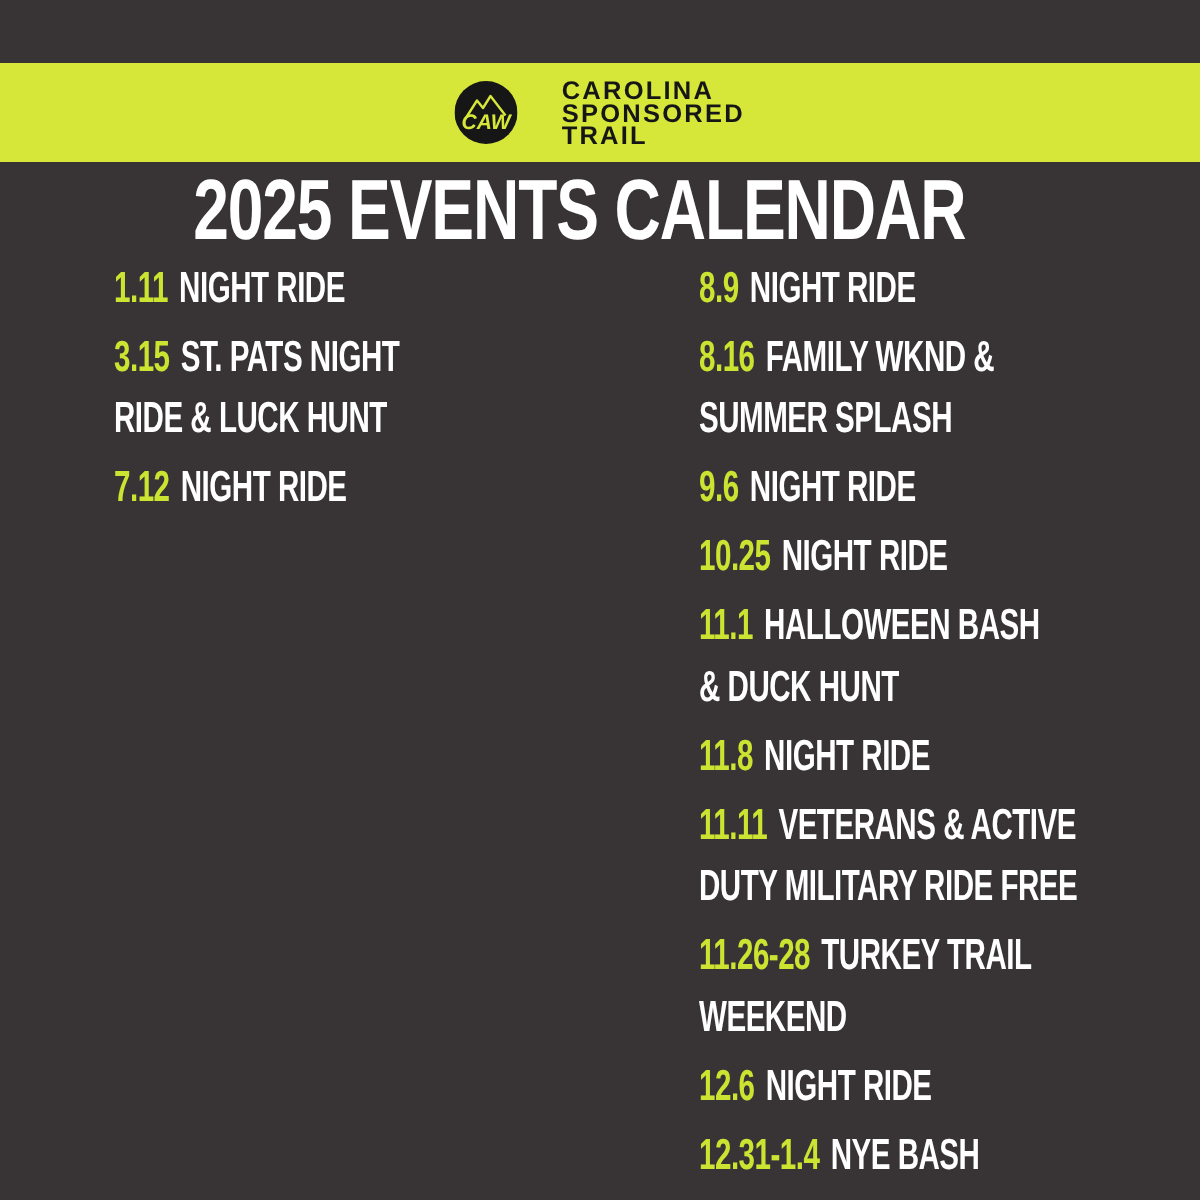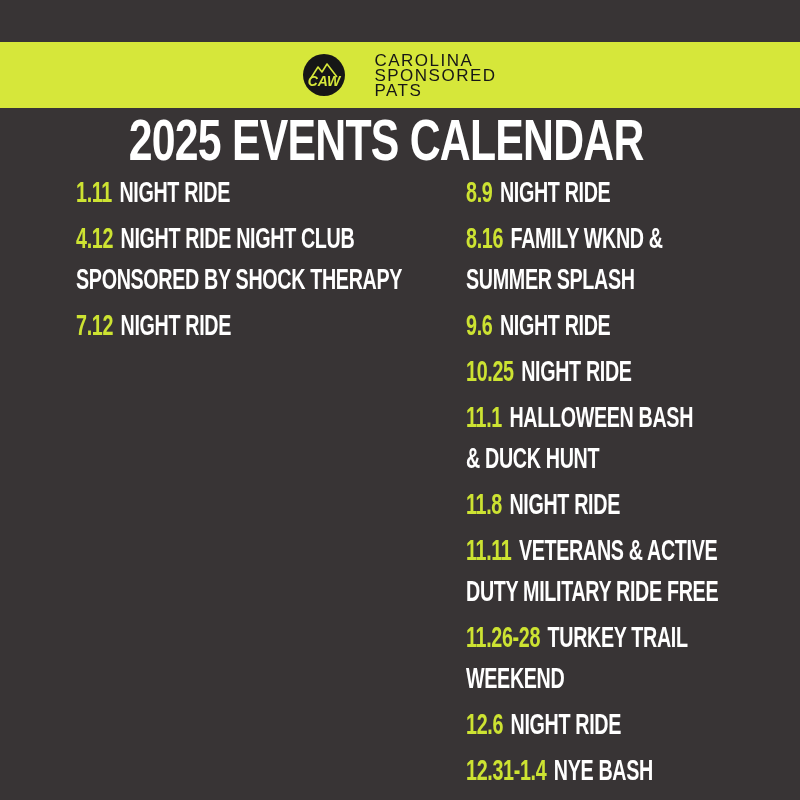--- a/index.html
+++ b/index.html
@@ -12,21 +12,21 @@
   
   .banner{
     position:absolute;left:0;top:42px;width:800px;height:66px;
     background:var(--banner,#d6e73a);
     display:flex;align-items:center;justify-content:center;
   }
   .logo{display:flex;align-items:center;gap:13px;}
   .logo-badge{width:42px;height:42px;display:block;}
   .wordmark{
     color:var(--ink,#161616);
-    font-weight:normal;font-size:17px;line-height:15px;
+    font-weight:bold;font-size:17px;line-height:15px;
     letter-spacing:1.5px;
     transform:scaleY(1.0);
     margin-left:16px;
   }
   .wordmark div{white-space:nowrap;}
   
   .title-wrap{
     position:absolute;left:0;top:110px;width:772px;height:60px;
     display:flex;align-items:center;justify-content:center;
   }
@@ -57,36 +57,36 @@
 <div class="banner">
   <div class="logo">
     <svg class="logo-badge" viewBox="0 0 42 42">
       <circle cx="21" cy="21" r="21" fill="#161616"></circle>
       <polyline points="8,24 15,13 19,18 24,10 34,23" fill="none" stroke="#d6e73a" stroke-width="1.6" stroke-linejoin="round"></polyline>
       <text x="21" y="32" text-anchor="middle" font-family="Liberation Sans, sans-serif" font-weight="bold" font-style="italic" font-size="14" fill="#d6e73a">CAW</text>
     </svg>
     <div class="wordmark">
       <div>CAROLINA</div>
       <div>SPONSORED</div>
-      <div>PATS</div>
+      <div>TRAIL</div>
     </div>
   </div>
 </div>
 
 <div class="title-wrap">
   <span class="title">2025 EVENTS CALENDAR</span>
 </div>
 
 <div class="col col-left">
     <div class="event">
       <div class="line"><span class="cond"><span class="date">1.11</span><span class="etext">NIGHT RIDE</span></span></div>
     </div>
     <div class="event">
-      <div class="line"><span class="cond"><span class="date">4.12</span><span class="etext">NIGHT RIDE NIGHT CLUB</span></span></div>
-      <div class="line"><span class="cond"><span class="etext">SPONSORED BY SHOCK THERAPY</span></span></div>
+      <div class="line"><span class="cond"><span class="date">3.15</span><span class="etext">ST. PATS NIGHT</span></span></div>
+      <div class="line"><span class="cond"><span class="etext">RIDE &amp; LUCK HUNT</span></span></div>
     </div>
     <div class="event">
       <div class="line"><span class="cond"><span class="date">7.12</span><span class="etext">NIGHT RIDE</span></span></div>
     </div>
   </div>
 <div class="col col-right">
     <div class="event">
       <div class="line"><span class="cond"><span class="date">8.9</span><span class="etext">NIGHT RIDE</span></span></div>
     </div>
     <div class="event">

